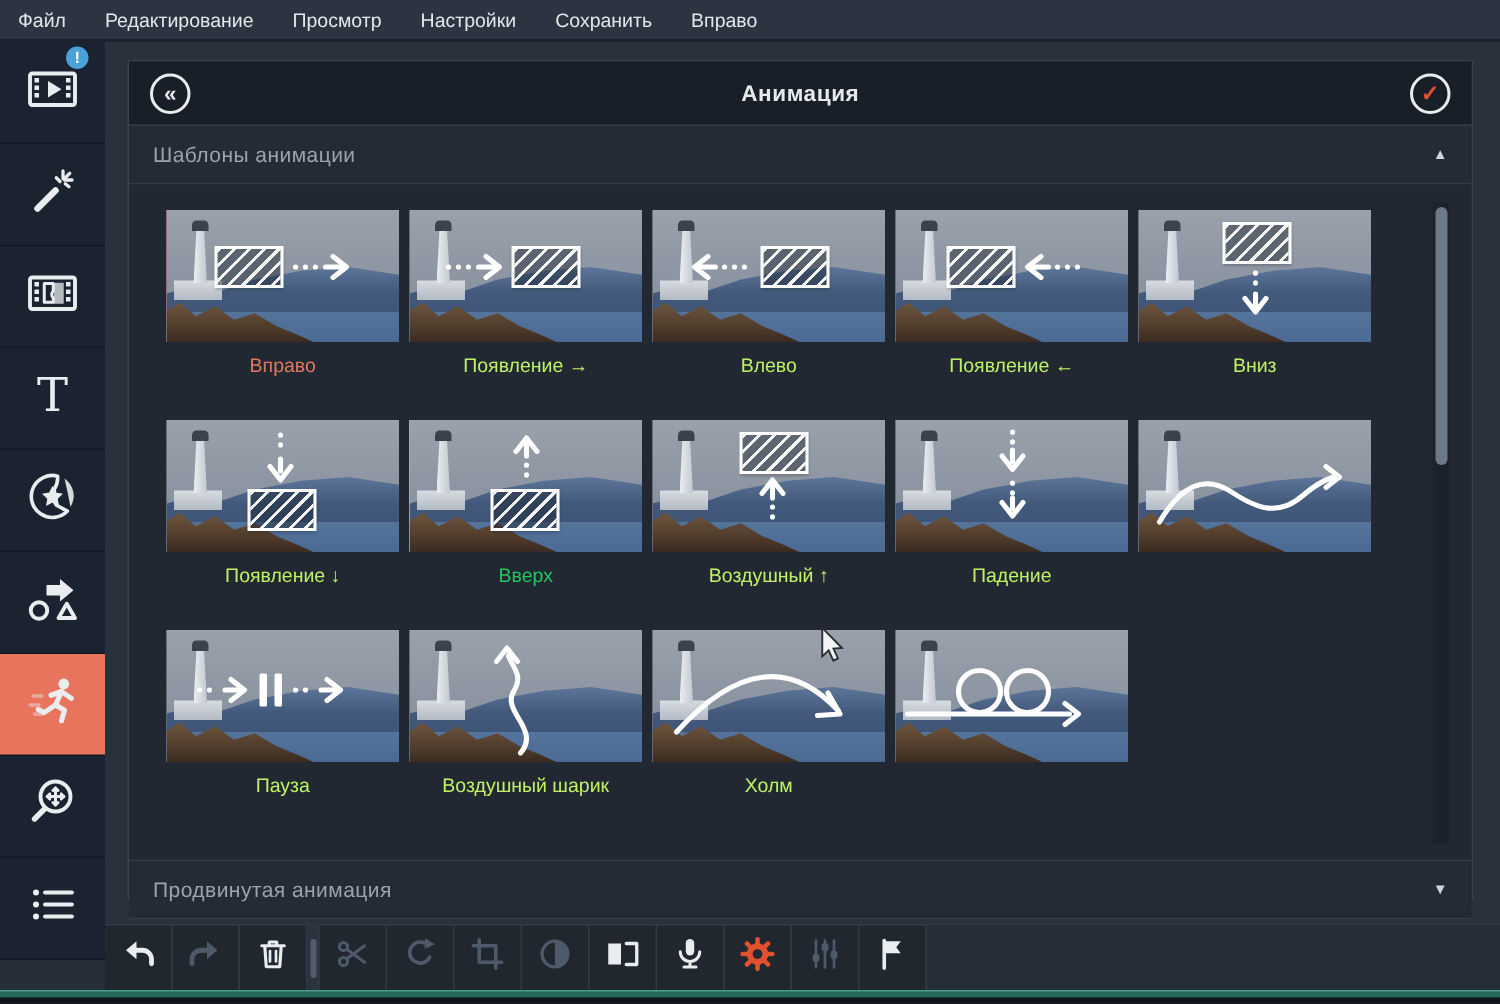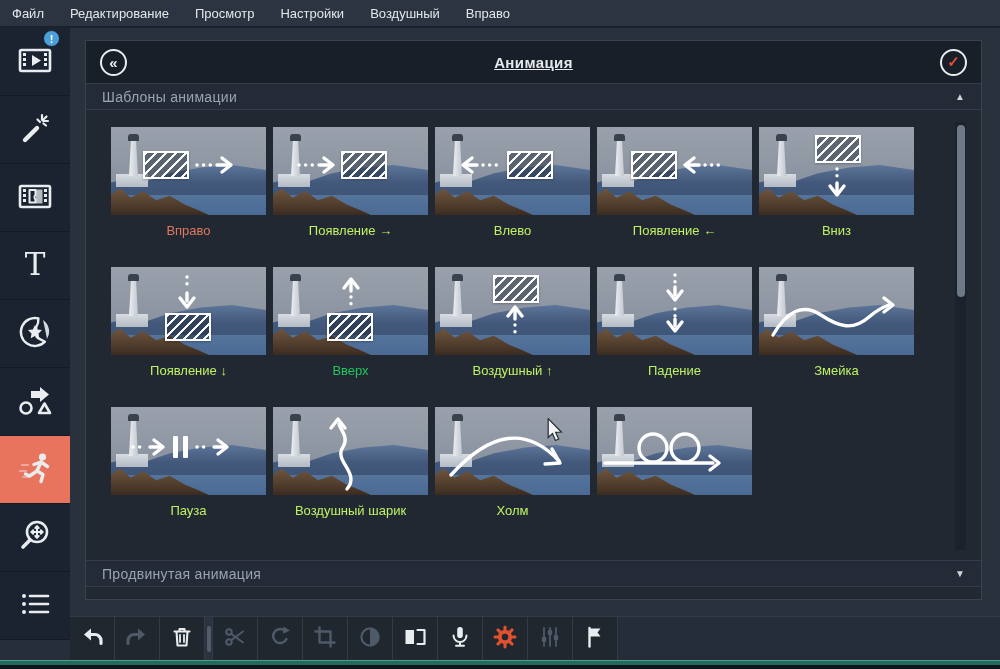--- a/index.html
+++ b/index.html
@@ -25,23 +25,23 @@
   .side-footer { position:absolute; left:0; bottom:0; width:70px; height:20px; background:#262e39; }
 
   
   .content { position:absolute; left:70px; top:28px; width:930px; height:588px; background:#29313d; }
   .panel { position:absolute; left:15px; top:12px; width:897px; height:560px; background:#212832;
     border:1px solid #39424f; }
   .panel-header { height:42px; background:#191f29; display:flex; align-items:center; padding:0 14px; }
   .circle-btn { width:27px; height:27px; border:2px solid #e9edf0; border-radius:50%;
     display:flex; align-items:center; justify-content:center; color:#e9edf0; font-size:15px;
     font-weight:bold; cursor:pointer; flex:0 0 auto; background:transparent; }
-  .panel-title { flex:1; text-align:center; color:#e6eaed; font-size:15px; font-weight:bold; letter-spacing:.4px;text-decoration:underline; }
+  .panel-title { flex:1; text-align:center; color:#e6eaed; font-size:15px; font-weight:bold; letter-spacing:.4px; }
   .check-glyph { color:#e0512f; font-size:15px; font-weight:bold; }
-  .section-bar { height:27px; background:#242b36; border-top:1px solid #333c48; border-bottom:1px solid #333c48;
+  .section-bar { height:40px; background:#242b36; border-top:1px solid #333c48; border-bottom:1px solid #333c48;
     display:flex; align-items:center; padding:0 16px; cursor:pointer; }
   .section-label { flex:1; color:#9aa4ae; font-size:14px; letter-spacing:.3px; }
   .tri { color:#cfd5da; font-size:10px; }
 
   .grid-wrap { position:relative; height:450px; background:#212832; }
   .grid { padding:17px 0 0 25px; display:grid; grid-template-columns:repeat(5,155px);
     column-gap:7px; row-gap:26px; }
   .card { width:155px; cursor:pointer; }
   .photo { position:relative; width:155px; height:88px; overflow:hidden; background:#8d95a2; }
   .card.selected .photo { outline:2px solid #cf6752; outline-offset:-2px; }
@@ -96,21 +96,21 @@
 <body>
 
 <div class="app">
   <div class="app-icon-cut"></div>
 
   <div class="menubar" id="menubar">
       <div class="menu-item">Файл</div>
       <div class="menu-item">Редактирование</div>
       <div class="menu-item">Просмотр</div>
       <div class="menu-item">Настройки</div>
-      <div class="menu-item">Воздушный</div>
+      <div class="menu-item">Сохранить</div>
       <div class="menu-item">Вправо</div>
     </div>
 
   <div class="sidebar" id="sidebar">
       <div class="side-item">
         <span><svg width="36" height="36" viewBox="0 0 36 36">
             <rect x="3" y="8" width="30" height="21" rx="1.5" stroke="currentColor" fill="none" stroke-linecap="round" stroke-linejoin="round" stroke-width="2.6"></rect>
             <g fill="currentColor">
               <rect x="6" y="11" width="3" height="3"></rect>
               <rect x="6" y="16" width="3" height="3"></rect>
@@ -407,21 +407,20 @@
        <div class="lh-house"></div>
        <div class="lh"></div>
        <div class="lh-cap"></div>
        <div class="rock"></div>
 
        <svg class="ov" viewBox="0 0 155 88">
                   <path d="M14,68 C28,44 44,36 62,48 C80,60 94,64 110,50 C118,43 124,40 130,38" stroke="#fff" stroke-width="3.4" stroke-linecap="round" stroke-linejoin="round" fill="none"></path>
                   <path d="M125,31 L134,38 L125,45" stroke="#fff" stroke-width="3.4" stroke-linecap="round" stroke-linejoin="round" fill="none"></path>
                 </svg>
      </div>
-     <div class="card-label">Змейка</div>
             </div>
             <div class="card">
               <div class="photo">
        <div class="sky"></div>
        <div class="mtn"></div>
        <div class="sea"></div>
        <div class="lh-house"></div>
        <div class="lh"></div>
        <div class="lh-cap"></div>
        <div class="rock"></div>

